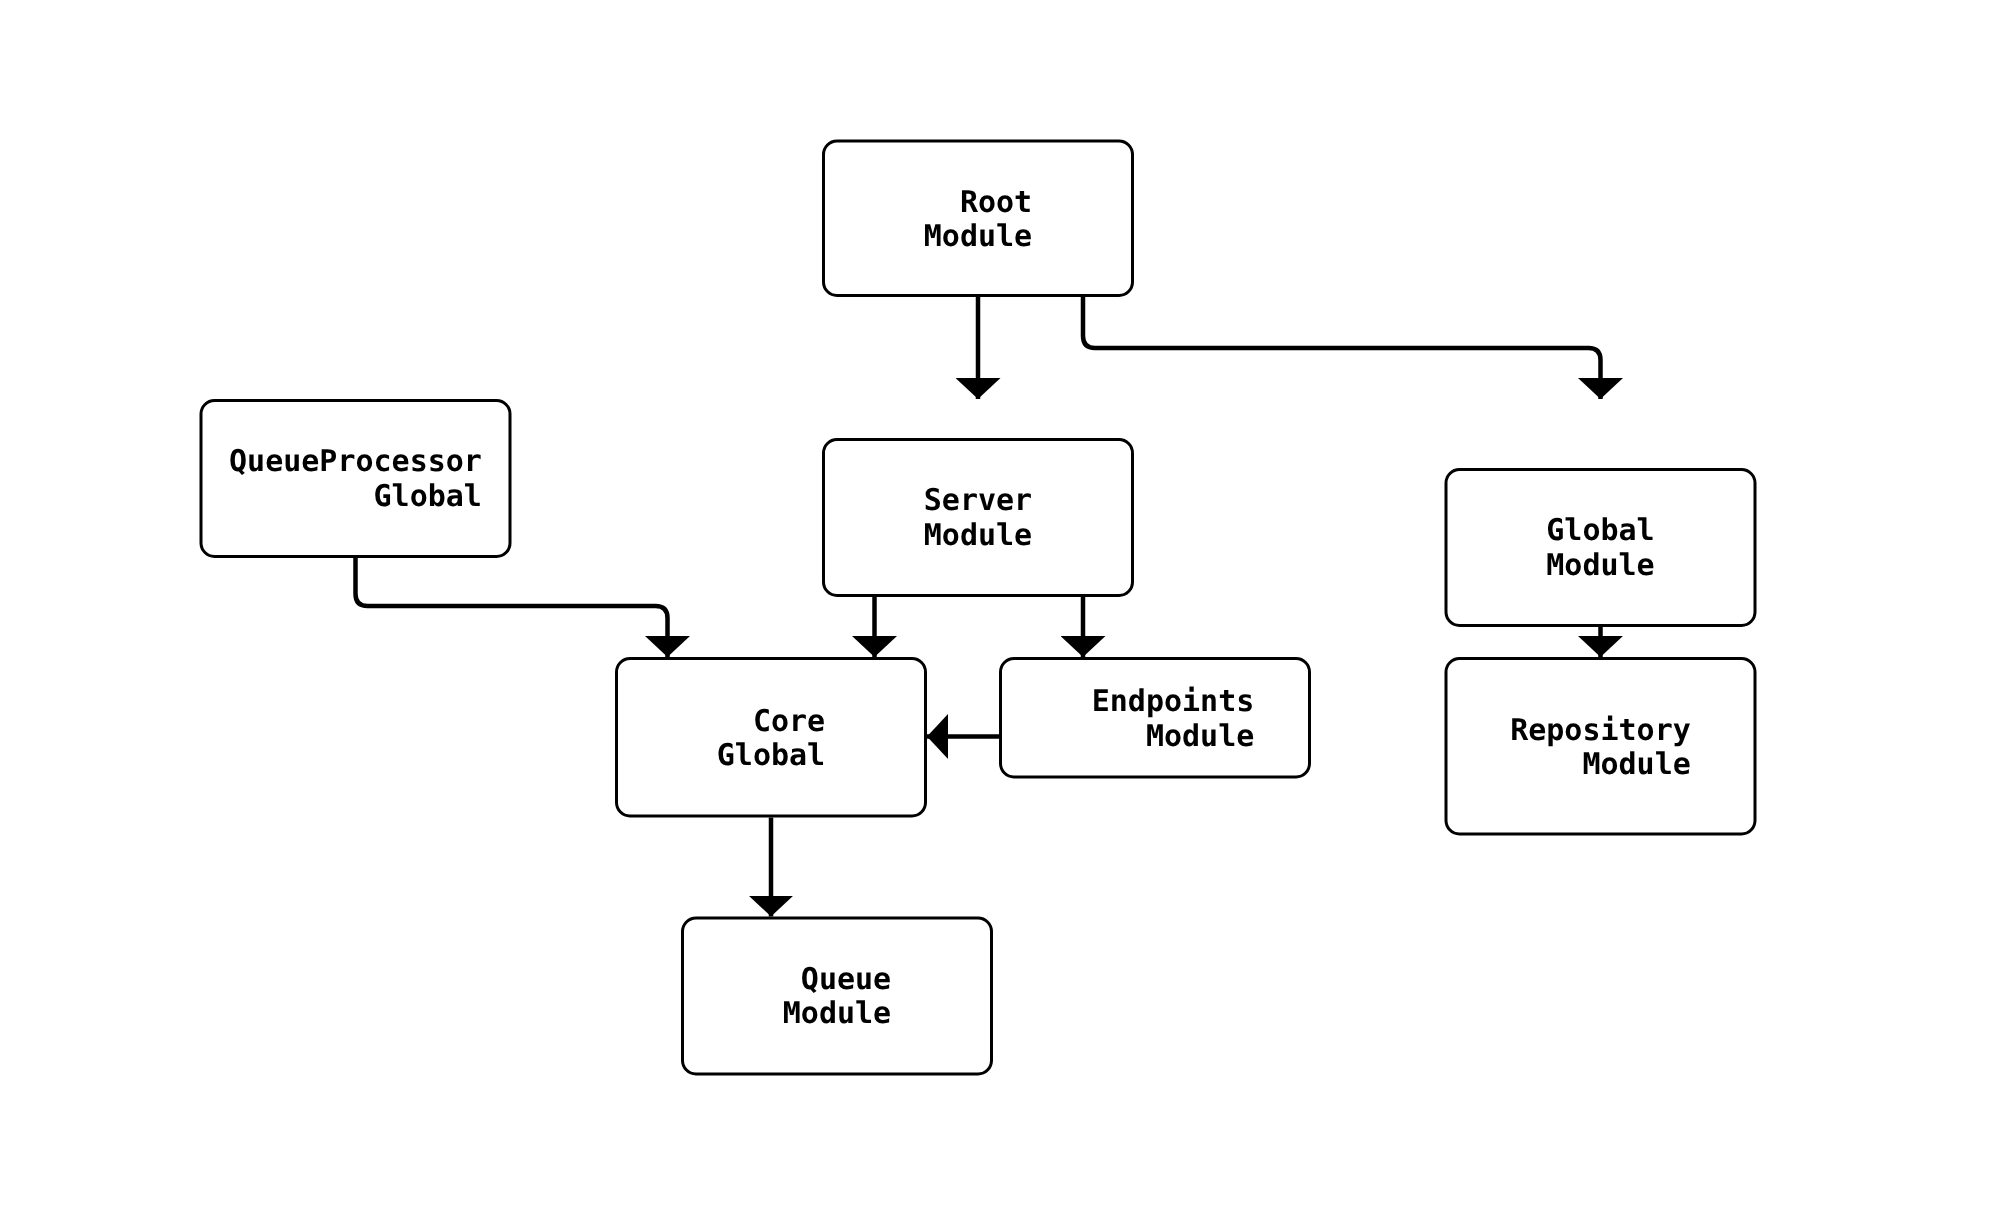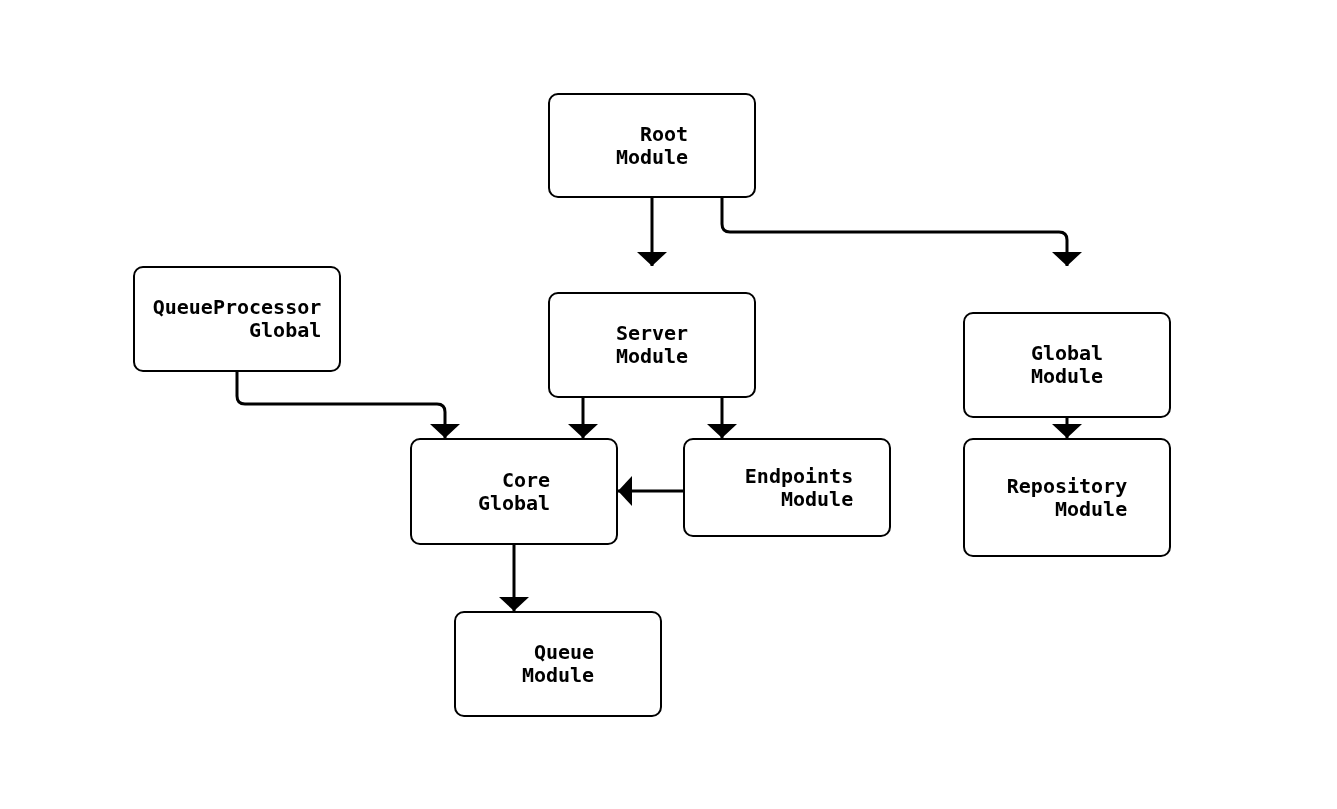--- a/index.html
+++ b/index.html
@@ -46,21 +46,21 @@
     color: #000000;
     text-align: right;
     white-space: pre-line;
   }
   
   .pos-root           { left: 548px; top: 93px;  height: 105px; }
   .pos-server         { left: 548px; top: 266px; margin-top: 26px; }
   .pos-queueprocessor { left: 133px; top: 266px; }
   .pos-global         { left: 963px; top: 266px; margin-top: 46px; }
   .pos-core           { left: 410px; top: 438px; height: 107px; }
-  .pos-endpoints      { left: 683px; top: 438px; height: 99px; padding-left: 24px; }
+  .pos-endpoints      { left: 666px; top: 438px; height: 81px; padding-left: 24px; }
   .pos-repository     { left: 963px; top: 438px; height: 119px; }
   .pos-queue          { left: 410px; top: 611px; margin-left: 44px; }
 </style>
 </head>
 <body>
 
 <div class="stage">
 
   <svg class="edges-layer" width="1337" height="809" viewBox="0 0 1337 809" xmlns="http://www.w3.org/2000/svg">
     <defs>

